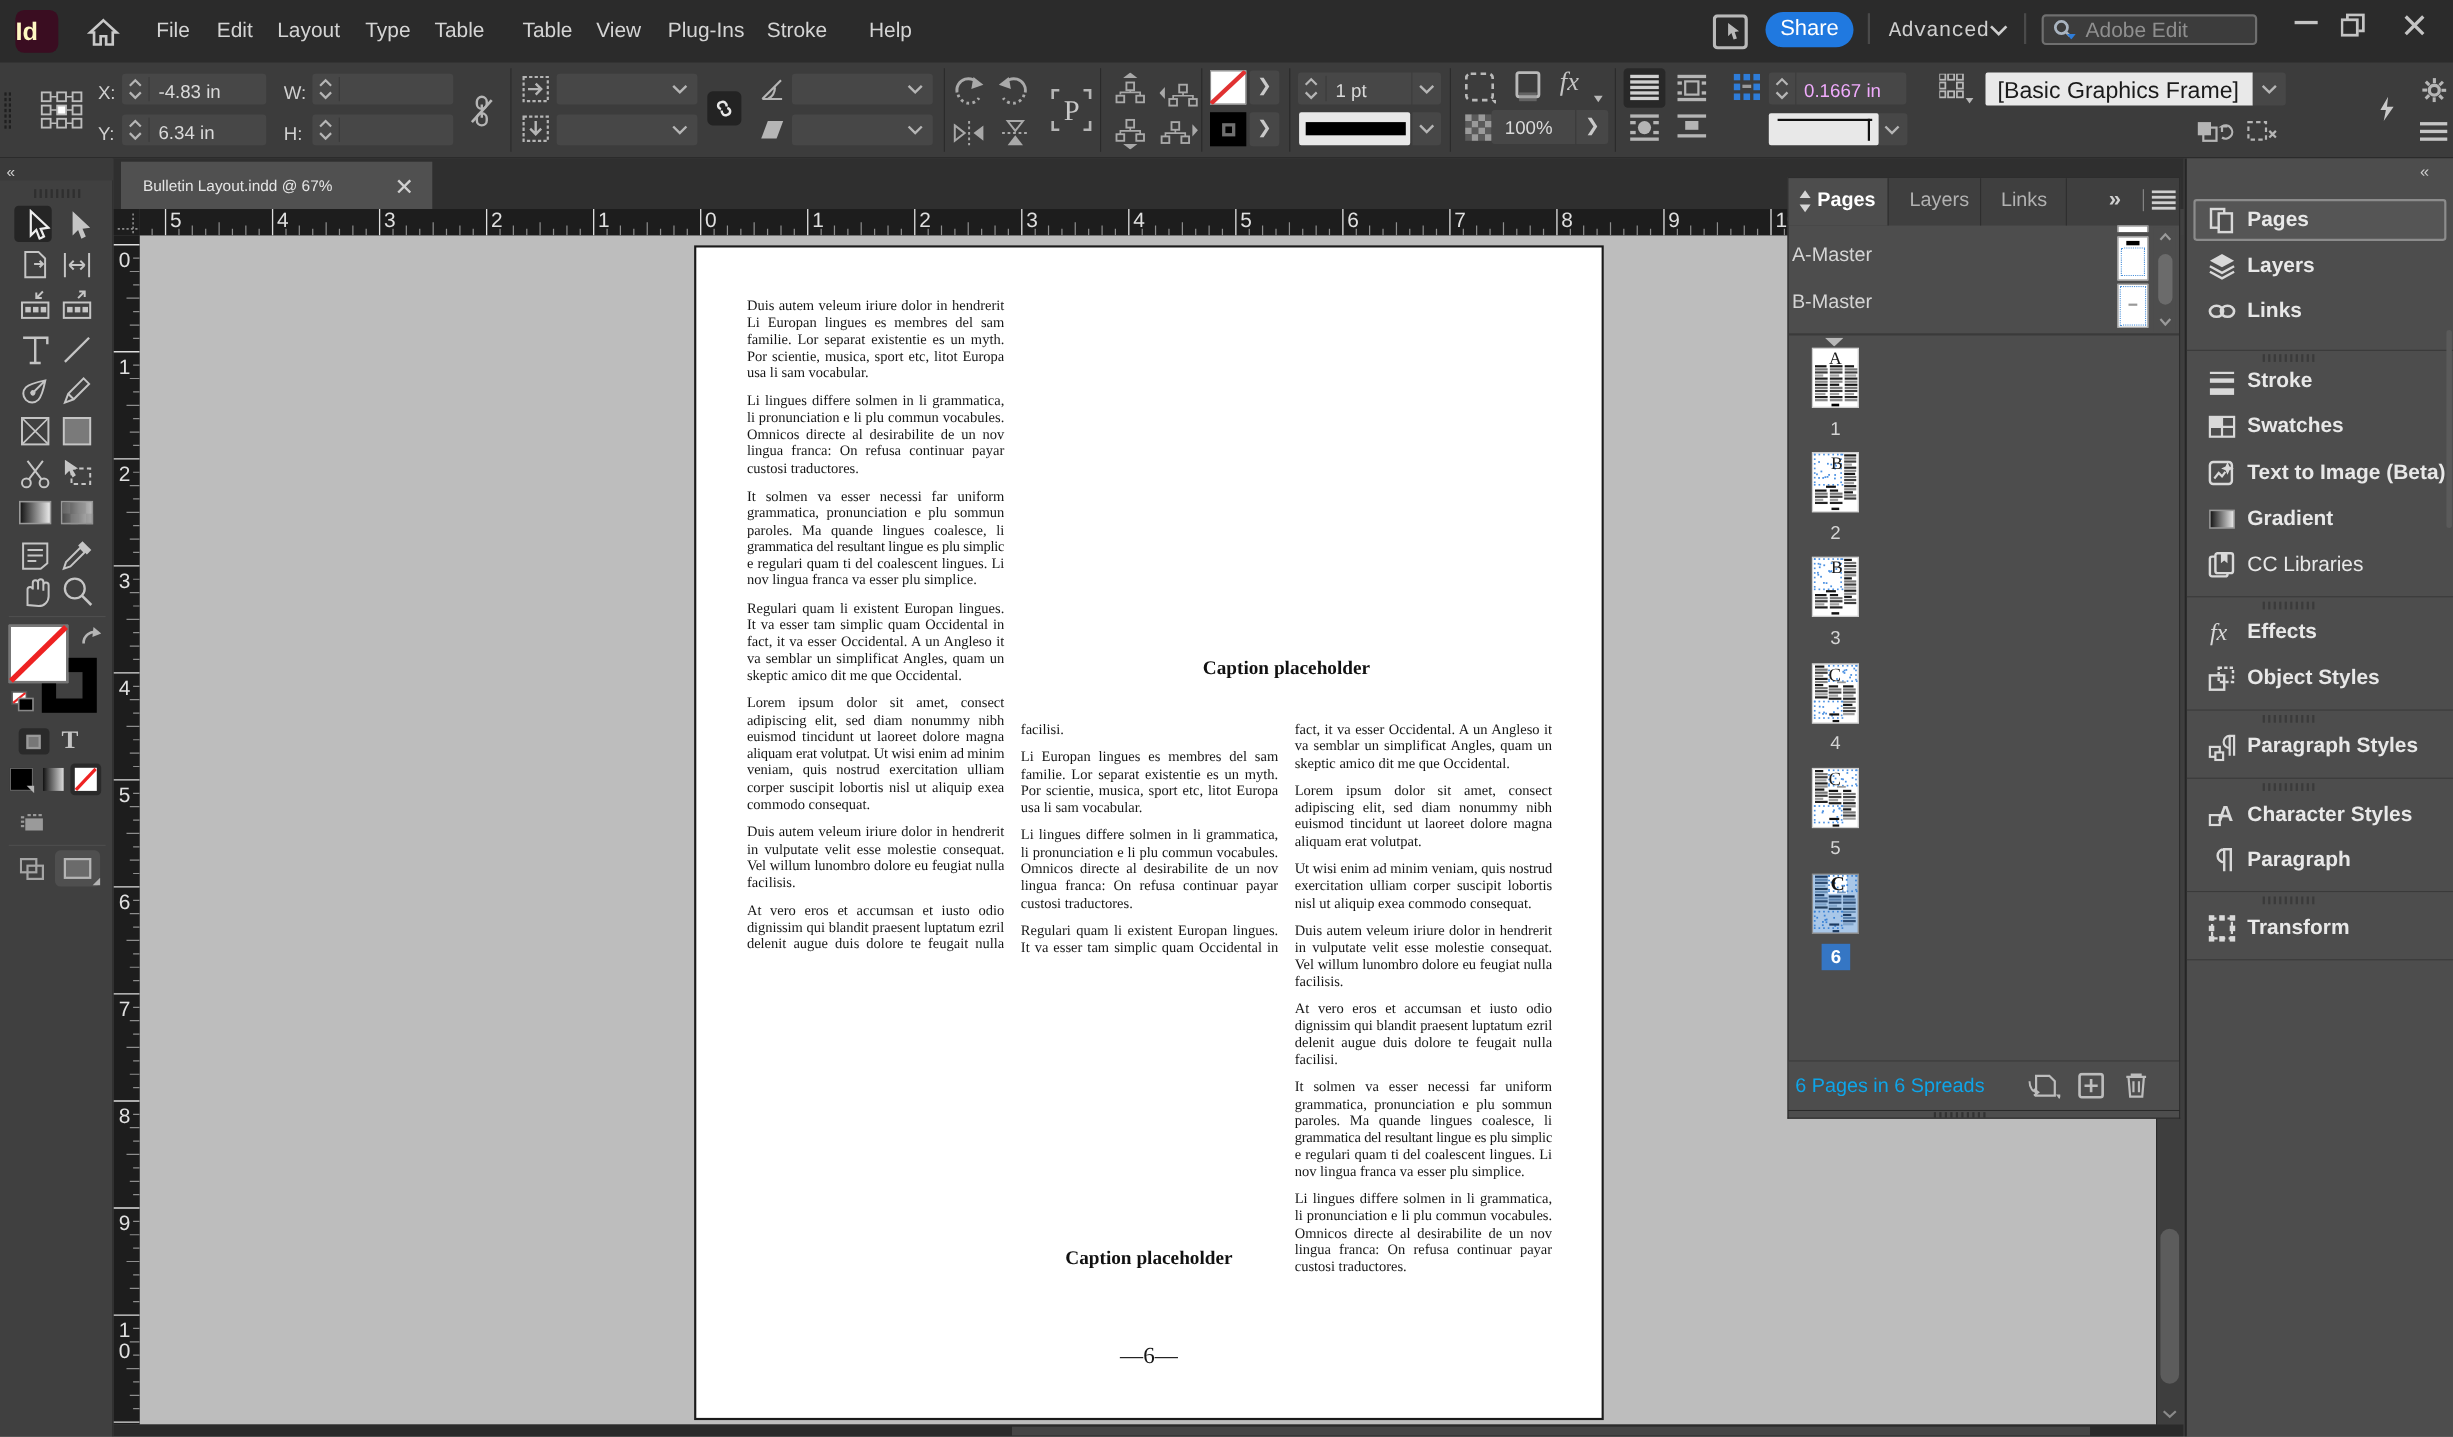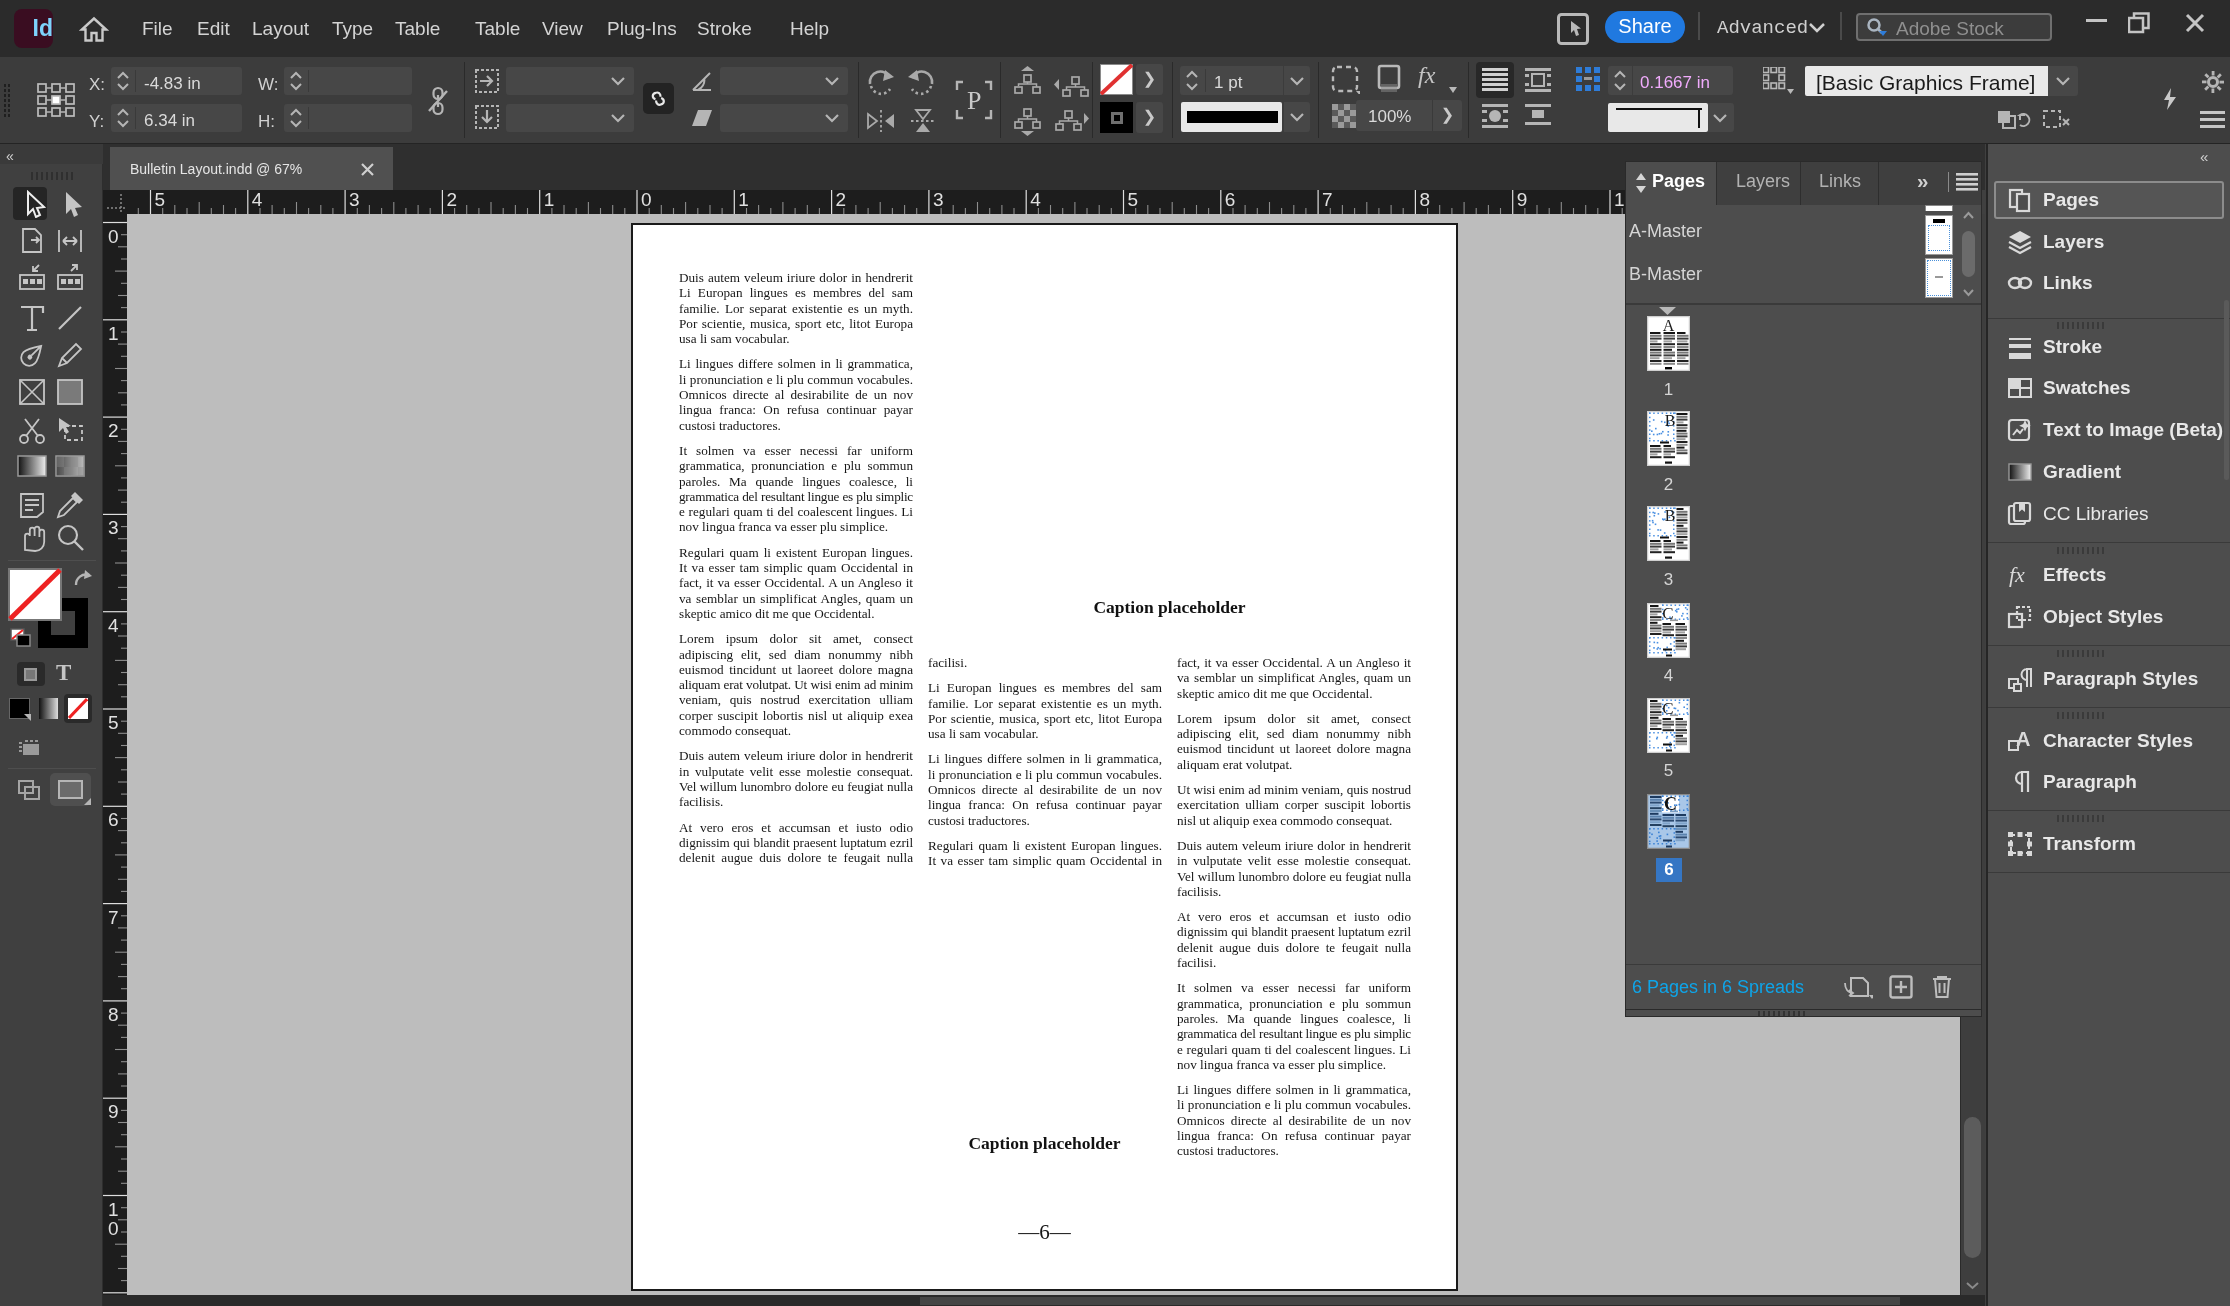--- a/index.html
+++ b/index.html
@@ -1,21 +1,21 @@
 <!DOCTYPE html>
 <html><head><meta charset="utf-8"><style>
 
 * { margin:0; padding:0; box-sizing:border-box; }
 body { width:2230px; height:1306px; overflow:hidden; background:#3c3c3c;
   font-family:"Liberation Sans", sans-serif; position:relative; }
 .txt { color:#d8d8d8; white-space:nowrap; }
 
 </style></head><body>
 <div style="position:absolute;left:0px;top:0px;width:2230px;height:57px;background:#2b2b2b;"></div>
-<div style="position:absolute;left:14px;top:9px;width:39px;height:39px;background:#3a0d21;border-radius:8px;color:#7dd3fc;font-weight:bold;font-size:23px;text-align:right;line-height:39px;">Id</div>
+<div style="position:absolute;left:14px;top:9px;width:39px;height:39px;background:#3a0d21;border-radius:8px;color:#fef9c3;font-weight:bold;font-size:23px;text-align:left;line-height:39px;">Id</div>
 <svg style="position:absolute;left:79px;top:14px;width:30px;height:30px;" viewBox="0 0 30 30">
     <path d="M15 4.5 L27 15.5 H23.5 V26.5 H17.5 V19 H12.5 V26.5 H6.5 V15.5 H3 Z" fill="none" stroke="#c9c9c9" stroke-width="2.4"></path>
   </svg>
 <div class="txt" style="position:absolute;left:142px;top:18px;font-size:19px;color:#d4d4d4;">File</div>
 <div class="txt" style="position:absolute;left:197px;top:18px;font-size:19px;color:#d4d4d4;">Edit</div>
 <div class="txt" style="position:absolute;left:252px;top:18px;font-size:19px;color:#d4d4d4;">Layout</div>
 <div class="txt" style="position:absolute;left:332px;top:18px;font-size:19px;color:#d4d4d4;">Type</div>
 <div class="txt" style="position:absolute;left:395px;top:18px;font-size:19px;color:#d4d4d4;">Table</div>
 <div class="txt" style="position:absolute;left:475px;top:18px;font-size:19px;color:#d4d4d4;">Table</div>
 <div class="txt" style="position:absolute;left:542px;top:18px;font-size:19px;color:#d4d4d4;">View</div>
@@ -32,21 +32,21 @@
 <svg style="position:absolute;left:1808px;top:22px;width:18px;height:12px;" viewBox="0 0 18 12">
     <path d="M2 2 L9 9 L16 2" fill="none" stroke="#cfcfcf" stroke-width="2.5"></path>
   </svg>
 <div style="position:absolute;left:1840px;top:12px;width:2px;height:28px;background:#4a4a4a;"></div>
 <div style="position:absolute;left:1856px;top:13px;width:196px;height:28px;background:#3c3c3c;border:2px solid #6f6f6f;border-radius:4px;"></div>
 <svg style="position:absolute;left:1866px;top:18px;width:22px;height:18px;" viewBox="0 0 22 18">
     <circle cx="8" cy="7" r="5.5" fill="none" stroke="#a9b4c0" stroke-width="2.5"></circle>
     <path d="M12 11 L16 15" stroke="#a9b4c0" stroke-width="2.5"></path>
     <path d="M13 13 l8 0 -4 5 z" fill="#2e7cd8"></path>
   </svg>
-<div class="txt" style="position:absolute;left:1896px;top:18px;font-size:19px;color:#8f8f8f;">Adobe Stock</div>
+<div class="txt" style="position:absolute;left:1896px;top:18px;font-size:19px;color:#8f8f8f;">Adobe Edit</div>
 <div style="position:absolute;left:2086px;top:19px;width:21px;height:3px;background:#c4c4c4;"></div>
 <svg style="position:absolute;left:2128px;top:12px;width:22px;height:22px;" viewBox="0 0 22 22">
     <rect x="1" y="6" width="14" height="14" fill="none" stroke="#c4c4c4" stroke-width="2.5"></rect>
     <path d="M6 6 V1.5 H20.5 V16 H16" fill="none" stroke="#c4c4c4" stroke-width="2.5"></path>
   </svg>
 <svg style="position:absolute;left:2185px;top:13px;width:20px;height:20px;" viewBox="0 0 20 20">
     <path d="M2 2 L18 18 M18 2 L2 18" stroke="#c4c4c4" stroke-width="3"></path>
   </svg>
 <div style="position:absolute;left:0px;top:57px;width:2230px;height:87px;background:#3c3c3c;border-bottom:1px solid #242424;"></div>
 <div style="position:absolute;left:4px;top:84px;width:2px;height:3px;background:#1f1f1f;"></div>

